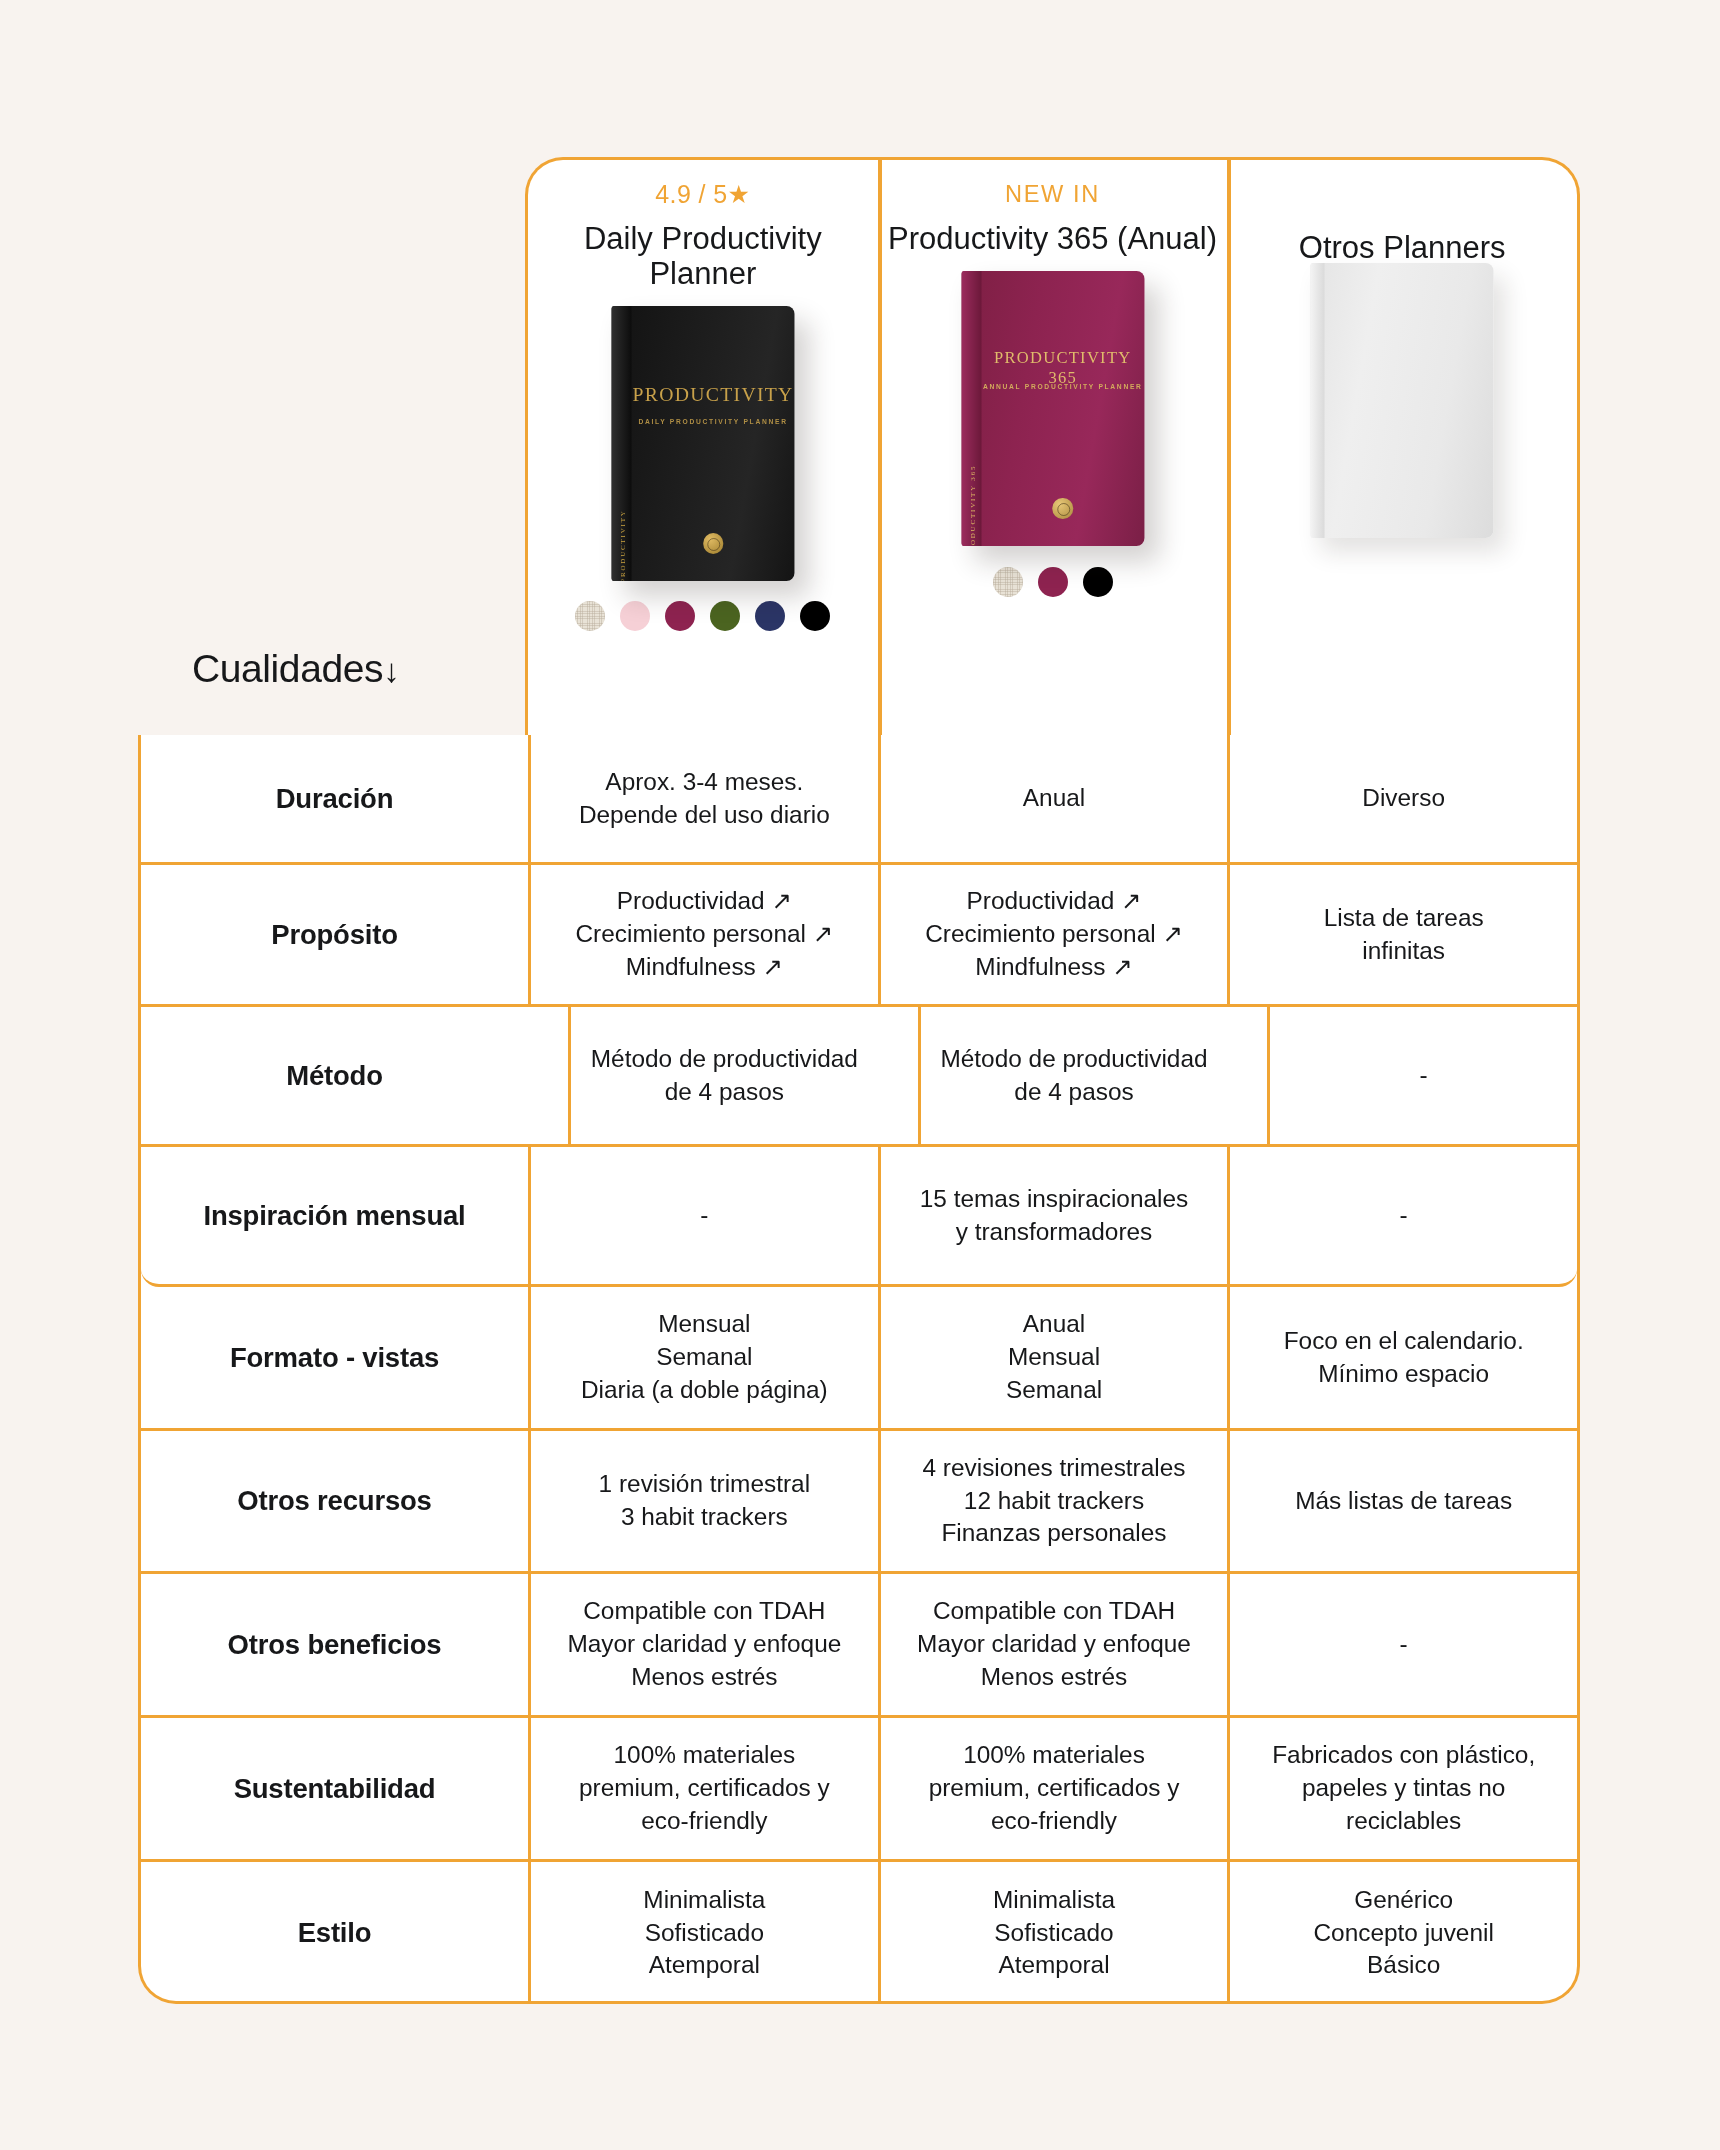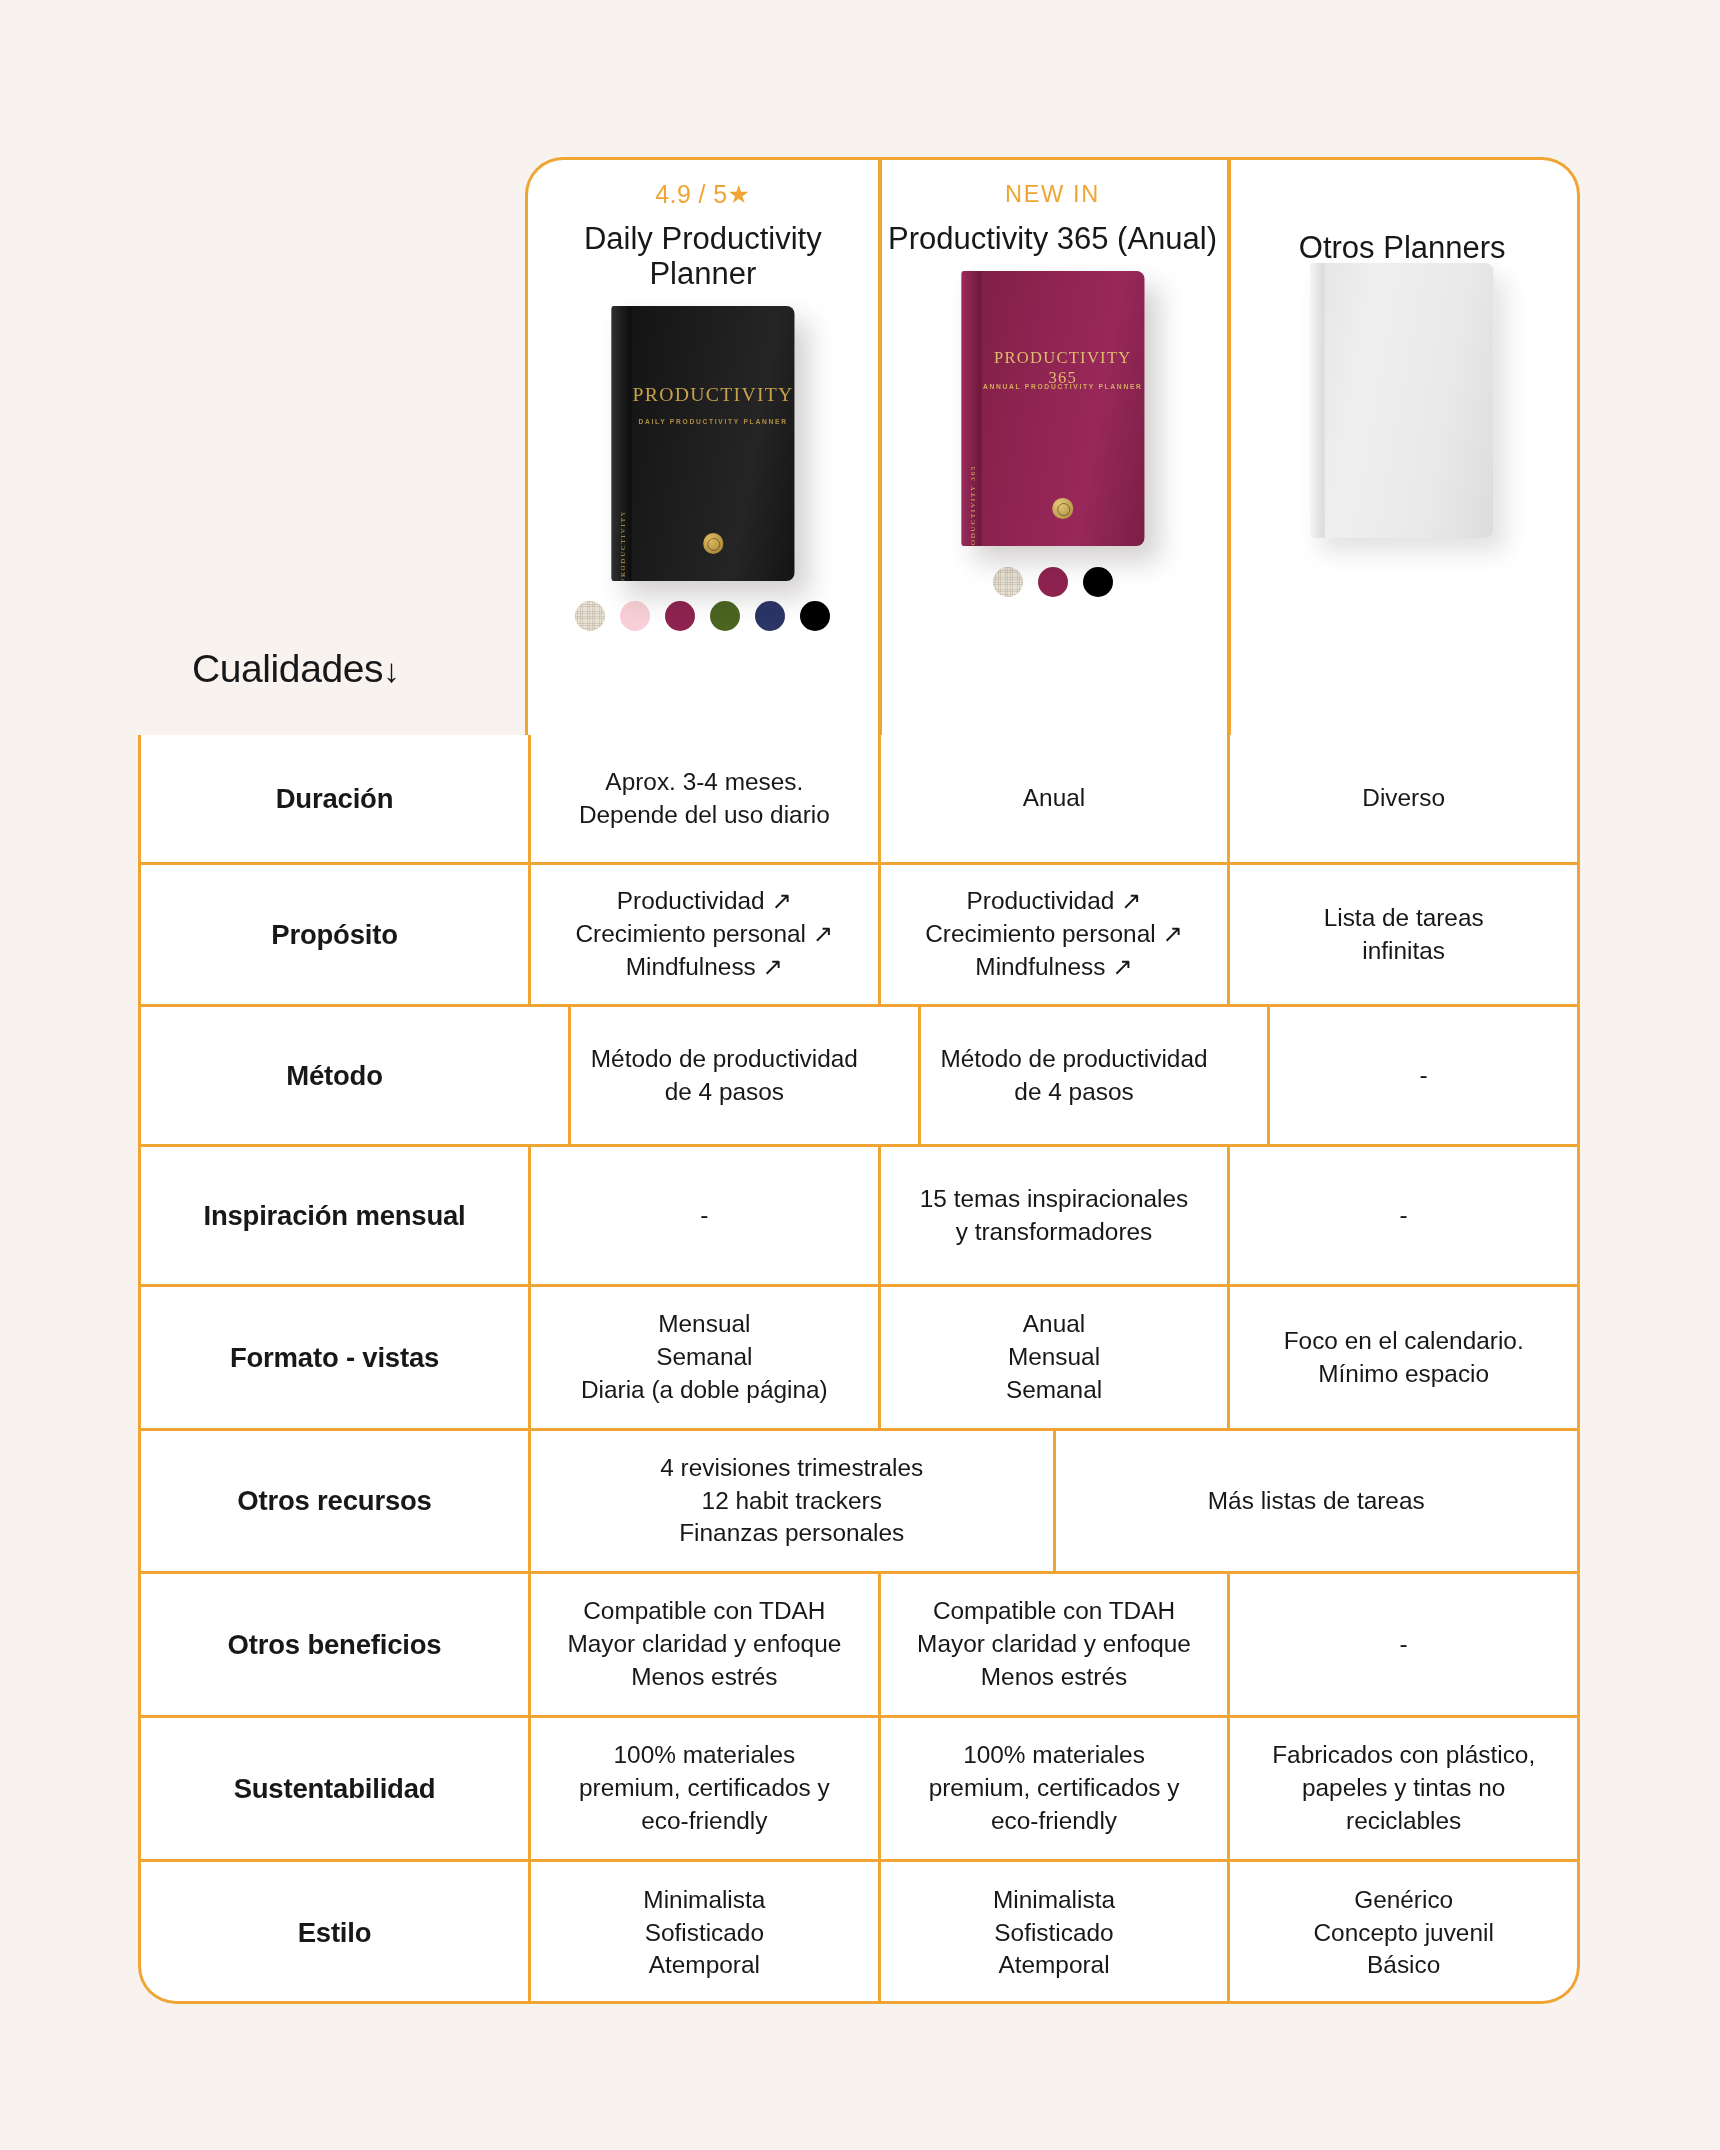--- a/index.html
+++ b/index.html
@@ -231,21 +231,21 @@
     font-size: 24.4px;
     line-height: 1.34;
     border-left: 3.9px solid #f0a434;
     white-space: pre-line;
   }
 
   
   .h-dur   { height: 130px; }
   .h-prop  { height: 142px; }
   .h-met   { height: 140px; gap: 40px; }
-  .h-insp  { height: 140px; }
+  .h-insp  { height: 140px; border-radius: 18px; }
   .h-form  { height: 144px; }
   .h-rec   { height: 143px; }
   .h-ben   { height: 144px; }
   .h-sus   { height: 144px; }
   .h-est   { height: 142px; }
 </style>
 </head>
 <body>
 
 <div id="page">
@@ -359,20 +359,22 @@
 Diaria (a doble página)</div>
       <div class="cell val">Anual
 Mensual
 Semanal</div>
       <div class="cell val">Foco en el calendario.
 Mínimo espacio</div>
     </div>
 
     <div class="trow h-rec">
       <div class="cell label">Otros recursos</div>
+      <div class="cell val">1 revisión trimestral
+3 habit trackers</div>
       <div class="cell val">4 revisiones trimestrales
 12 habit trackers
 Finanzas personales</div>
       <div class="cell val">Más listas de tareas</div>
     </div>
 
     <div class="trow h-ben">
       <div class="cell label">Otros beneficios</div>
       <div class="cell val">Compatible con TDAH
 Mayor claridad y enfoque

